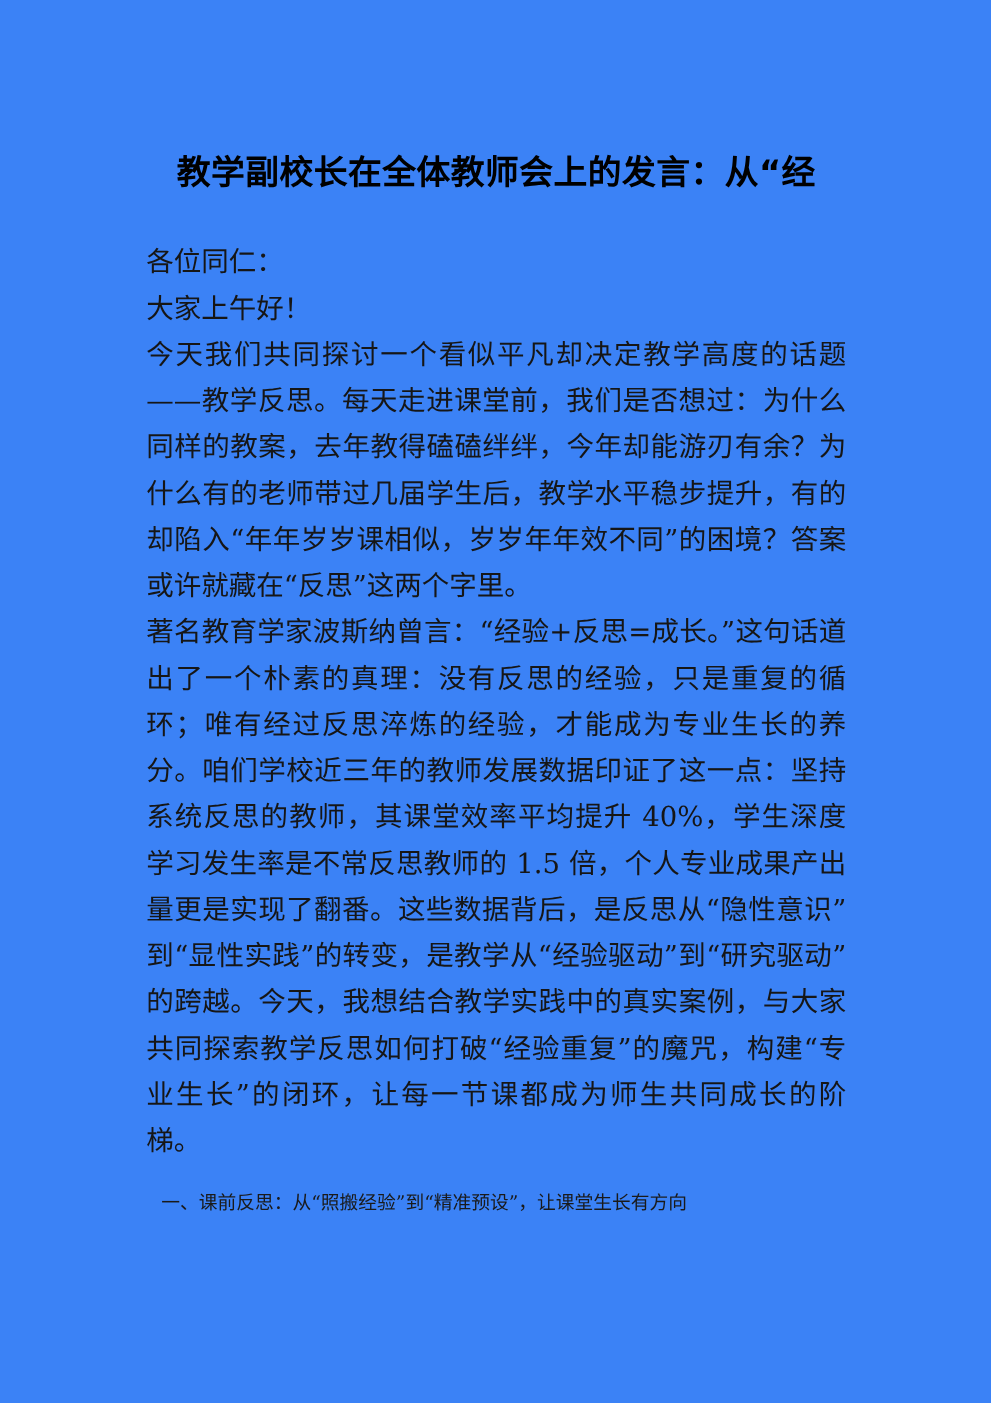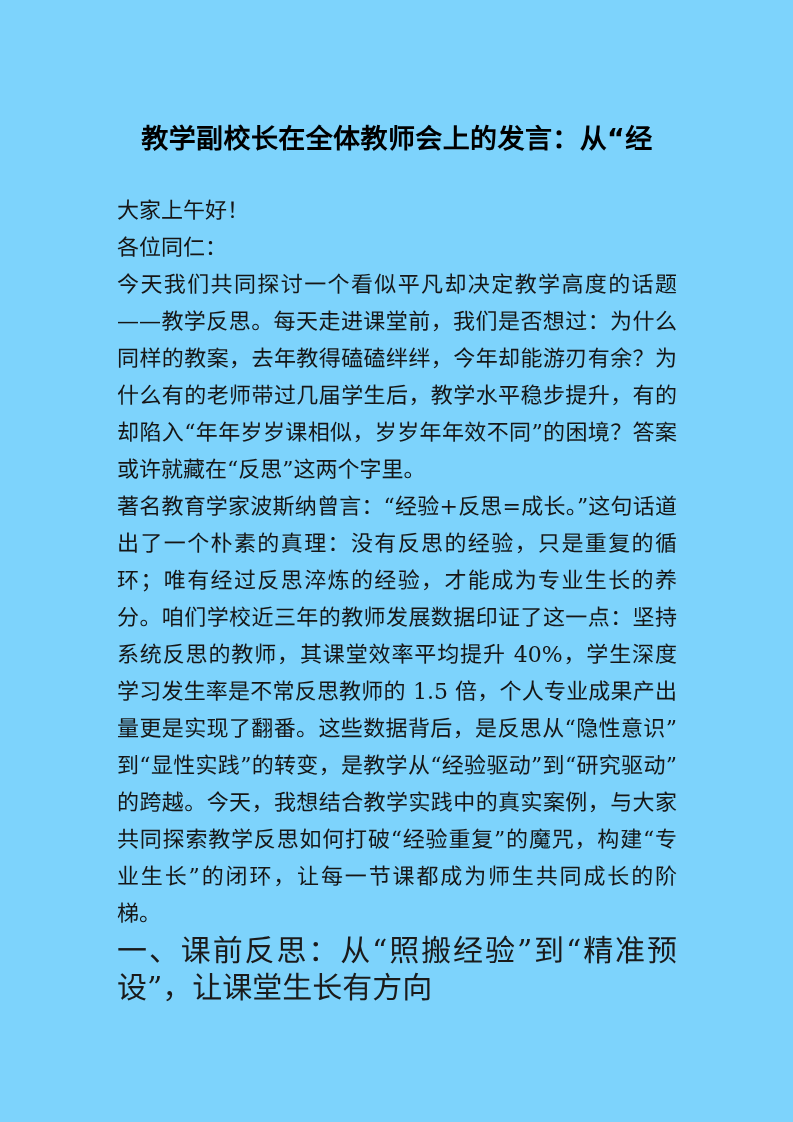--- a/index.html
+++ b/index.html
@@ -13,21 +13,21 @@
     height: 1122px;
     overflow: hidden;
     font-family: "DejaVu Serif", "Liberation Serif", serif;
     color: #1a1a1a;
     -webkit-font-smoothing: antialiased;
   }
   .page {
     position: relative;
     width: 793px;
     height: 1122px;
-    background: #7dd3fc;
+    background: #3b82f6;
     box-sizing: border-box;
     padding: 0;
   }
   .content {
     position: absolute;
     left: 117px;
     top: 118px;
     width: 560px;
   }
   .doc-title {
@@ -56,41 +56,41 @@
     letter-spacing: 0px;
   }
   .para + .para {
     margin-top: 0px;
   }
   .para.single {
     white-space: nowrap;
   }
   .heading-para {
     font-family: "DejaVu Serif", "Liberation Serif", serif;
-    font-size: 30px;
+    font-size: 15px;
     line-height: 37px;
-    margin: 0;
+    margin: 12px;
     text-align: justify;
     text-justify: inter-ideograph;
     word-break: break-all;
   }
 </style>
 </head>
 <body>
 
 <div class="page">
   <div class="content">
 
     <h1 class="doc-title">
       <span>教学副校长在全体教师会上的发言：从“经</span><br>
     </h1>
 
     <div class="salutations">
+      <p class="para single">各位同仁：</p>
       <p class="para single">大家上午好！</p>
-      <p class="para single">各位同仁：</p>
     </div>
 
     <p class="para">今天我们共同探讨一个看似平凡却决定教学高度的话题——教学反思。每天走进课堂前，我们是否想过：为什么同样的教案，去年教得磕磕绊绊，今年却能游刃有余？为什么有的老师带过几届学生后，教学水平稳步提升，有的却陷入“年年岁岁课相似，岁岁年年效不同”的困境？答案或许就藏在“反思”这两个字里。</p>
 
     <p class="para">著名教育学家波斯纳曾言：“经验+反思=成长。”这句话道出了一个朴素的真理：没有反思的经验，只是重复的循环；唯有经过反思淬炼的经验，才能成为专业生长的养分。咱们学校近三年的教师发展数据印证了这一点：坚持系统反思的教师，其课堂效率平均提升 40%，学生深度学习发生率是不常反思教师的 1.5 倍，个人专业成果产出量更是实现了翻番。这些数据背后，是反思从“隐性意识”到“显性实践”的转变，是教学从“经验驱动”到“研究驱动”的跨越。今天，我想结合教学实践中的真实案例，与大家共同探索教学反思如何打破“经验重复”的魔咒，构建“专业生长”的闭环，让每一节课都成为师生共同成长的阶梯。</p>
 
     <p class="heading-para">一、课前反思：从“照搬经验”到“精准预设”，让课堂生长有方向</p>
 
 
   </div>

